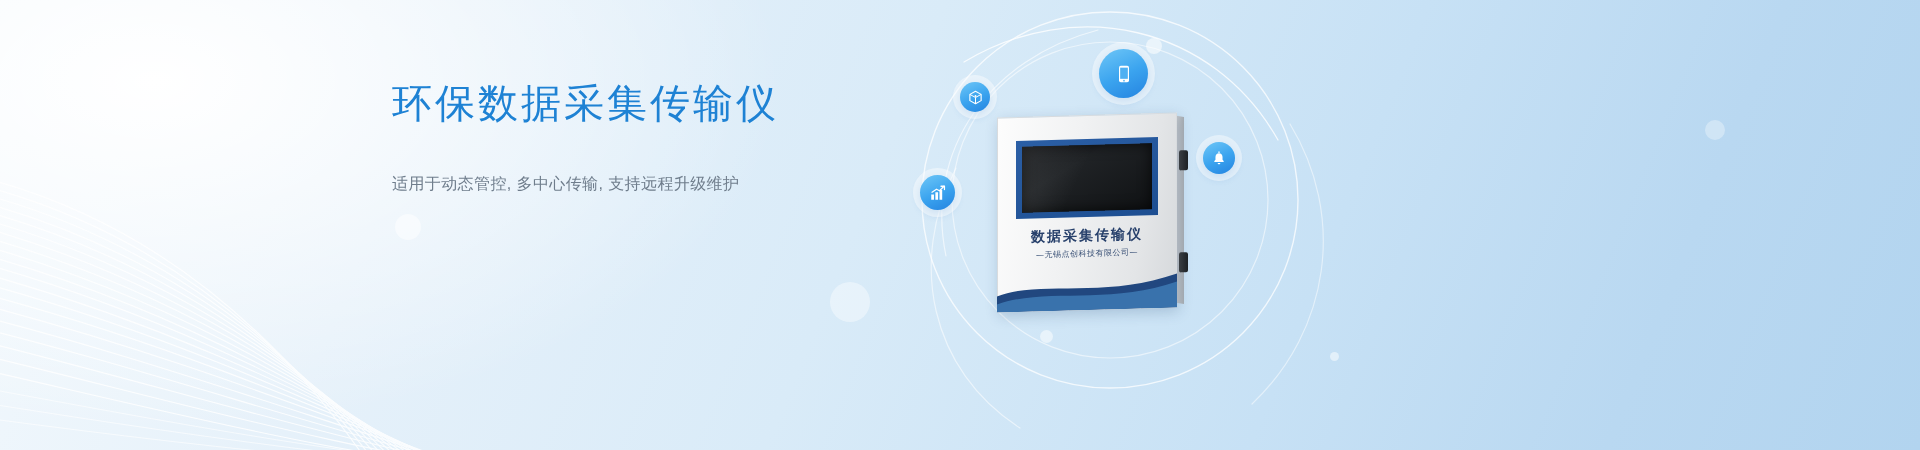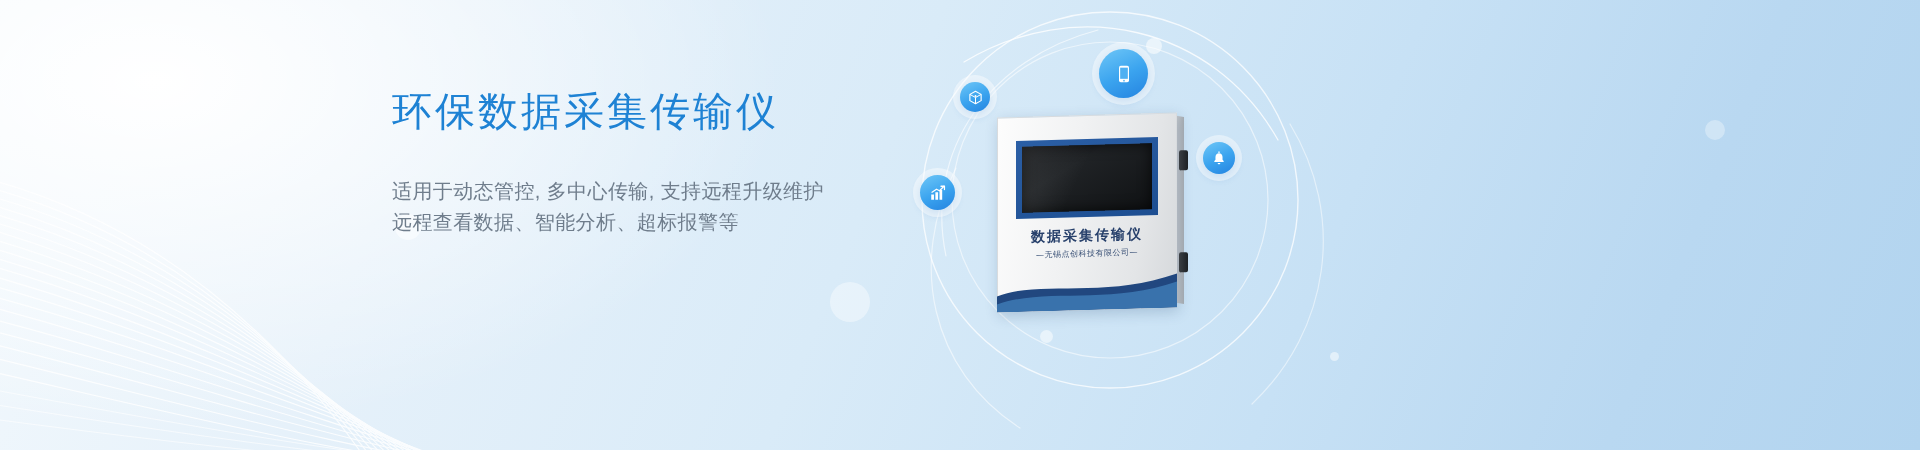--- a/index.html
+++ b/index.html
@@ -19,28 +19,28 @@
   .waves svg{display:block;width:100%;height:100%;}
   
   .bokeh{position:absolute;border-radius:50%;background:rgba(255,255,255,0.42);}
   .bokeh.b1{width:26px;height:26px;left:395px;top:214px;background:rgba(255,255,255,0.5);}
   .bokeh.b2{width:40px;height:40px;left:830px;top:282px;background:rgba(255,255,255,0.40);}
   .bokeh.b3{width:16px;height:16px;left:1146px;top:38px;background:rgba(255,255,255,0.55);}
   .bokeh.b4{width:13px;height:13px;left:1040px;top:330px;background:rgba(255,255,255,0.5);}
   .bokeh.b5{width:9px;height:9px;left:1330px;top:352px;background:rgba(255,255,255,0.5);}
   .bokeh.b6{width:20px;height:20px;left:1705px;top:120px;background:rgba(255,255,255,0.33);}
   
-  .copy{position:absolute;left:392px;top:88px;width:520px;}
+  .copy{position:absolute;left:392px;top:80px;width:520px;}
   .title{
     font-size:40px;line-height:1.15;color:#1e82d4;letter-spacing:3px;
     font-weight:400;margin:0 0 42px 0;white-space:nowrap;
   }
   .sub{margin:0;padding:0;list-style:none;}
   .sub li{
-    font-size:20px;line-height:31px;color:#6f7d8c;letter-spacing:0.4px;
+    font-size:16px;line-height:31px;color:#6f7d8c;letter-spacing:0.4px;
     white-space:nowrap;
   }
   
   .visual{position:absolute;left:860px;top:0;width:620px;height:450px;}
   .arcs{position:absolute;left:0;top:0;width:620px;height:450px;}
   .arcs svg{display:block;}
   
   .device{
     position:absolute;left:137px;top:115px;width:180px;height:195px;
     transform:skewY(-1.6deg);
@@ -139,21 +139,20 @@
   <div class="bokeh b2"></div>
   <div class="bokeh b3"></div>
   <div class="bokeh b4"></div>
   <div class="bokeh b5"></div>
   <div class="bokeh b6"></div>
 
   <div class="copy">
     <h1 class="title">环保数据采集传输仪</h1>
     <ul class="sub">
       <li>适用于动态管控, 多中心传输, 支持远程升级维护</li>
-      <li>远程查看数据、智能分析、超标报警等</li>
     </ul>
   </div>
 
   <div class="visual">
 
     <div class="arcs">
       <svg width="620" height="450" viewBox="0 0 620 450" aria-hidden="true">
         <g fill="none" stroke="#ffffff" stroke-linecap="round">
           <circle cx="250" cy="200" r="188" stroke-width="1.4" opacity="0.75"></circle>
           <circle cx="250" cy="200" r="158" stroke-width="1.2" opacity="0.55"></circle>

